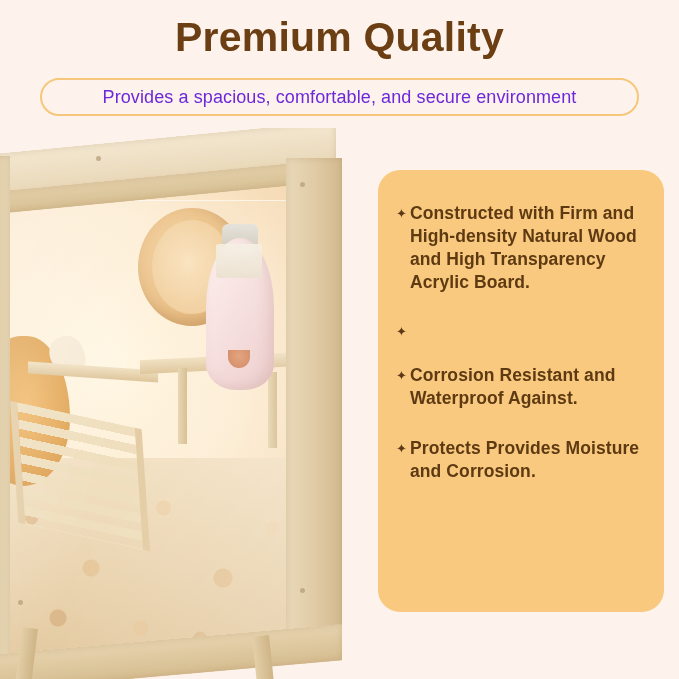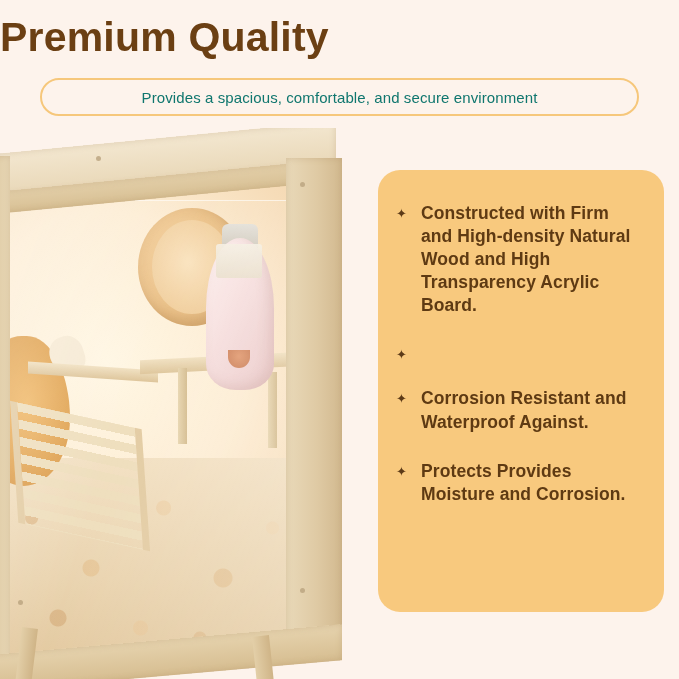--- a/index.html
+++ b/index.html
@@ -20,43 +20,43 @@
     background: #fdf3ec;
     overflow: hidden;
   }
 
   
   .headline {
     position: absolute;
     top: 14px;
     left: 0;
     width: 679px;
-    text-align: left;
+    text-align: center;
     font-size: 41px;
     font-weight: bold;
     color: #6b3f13;
     letter-spacing: 0.2px;
   }
   .subtitle-pill {
     position: absolute;
     top: 78px;
     left: 40px;
     width: 599px;
     height: 38px;
     box-sizing: border-box;
     border: 2px solid #f6c77b;
     border-radius: 19px;
     background: #fdf3ec;
     display: flex;
     align-items: center;
     justify-content: center;
   }
   .subtitle-pill span {
-    font-size: 15px;
-    color: #0f766e;
+    font-size: 18px;
+    color: #6d28d9;
     letter-spacing: 0.1px;
     text-align: center;
   }
 
   
   .photo {
     position: absolute;
     left: 0;
     top: 128px;
     width: 360px;
@@ -268,21 +268,20 @@
     font-size: 13px;
     line-height: 1;
     text-align: left;
   }
   .feature-text {
     font-size: 17.5px;
     font-weight: bold;
     line-height: 1.32;
     color: #5e3a13;
     letter-spacing: 0.1px;
-    margin-left: 11px;
   }
 </style>
 </head>
 <body>
 
 <div class="page">
 
   <div class="headline">Premium Quality</div>
 
   <div class="subtitle-pill">

